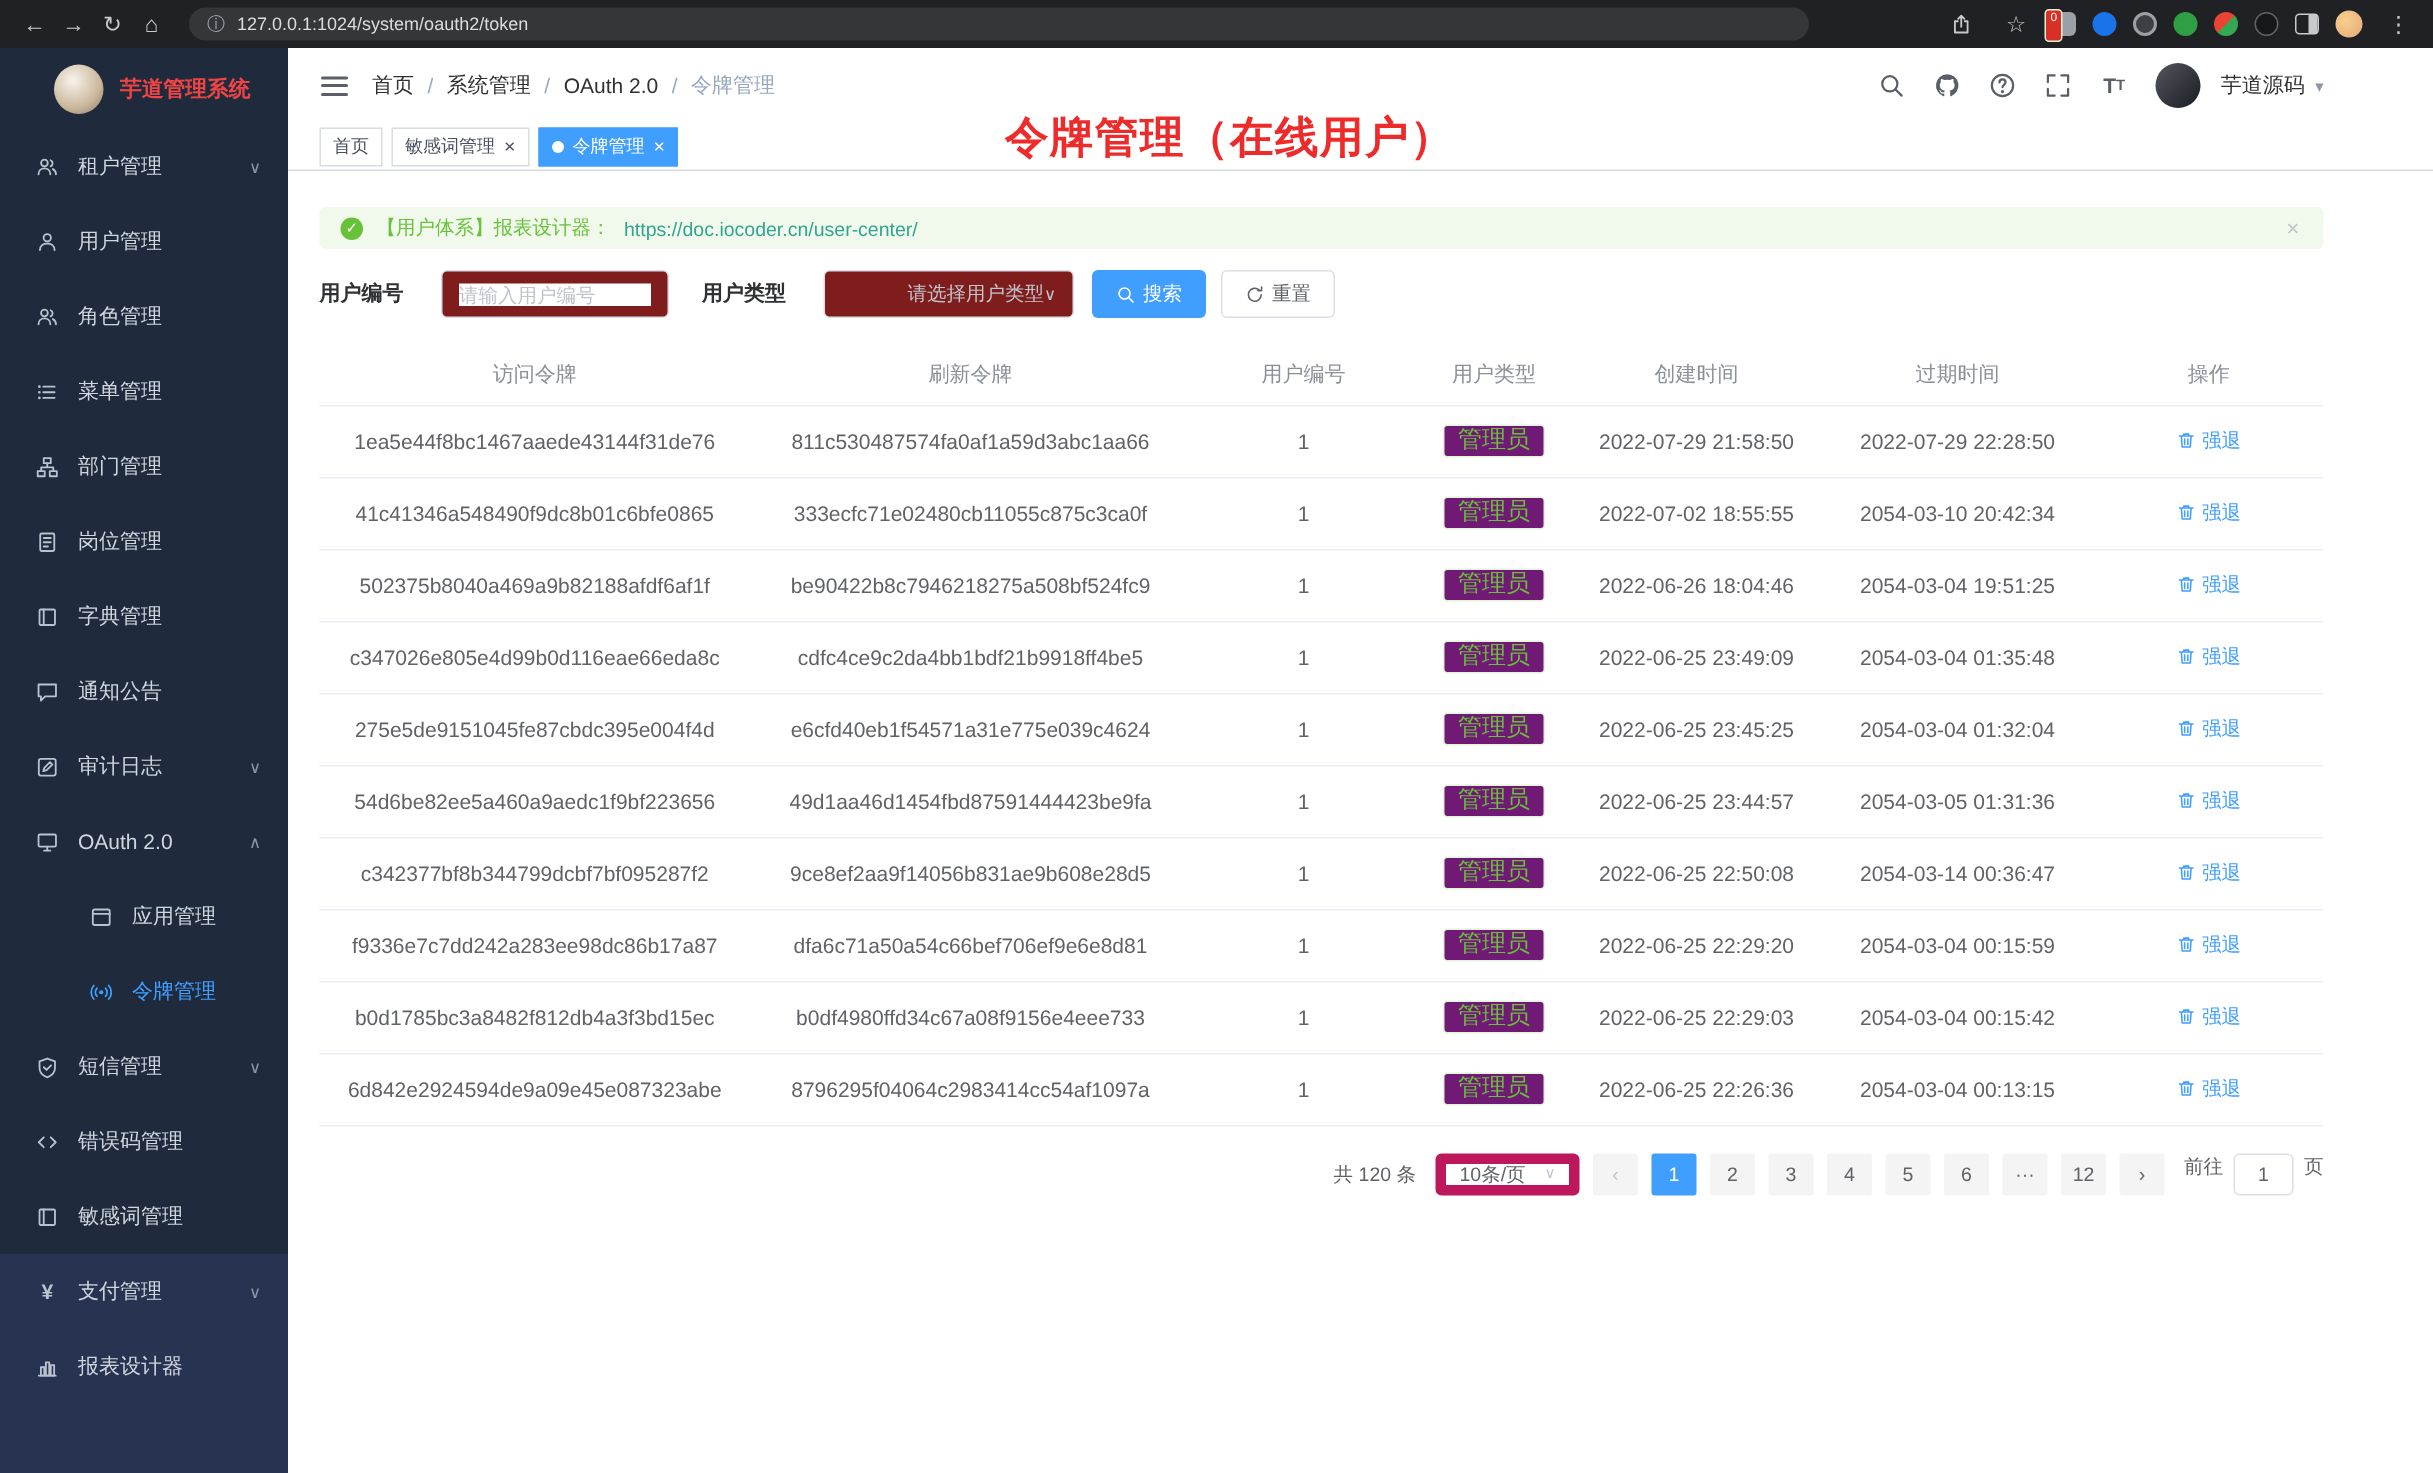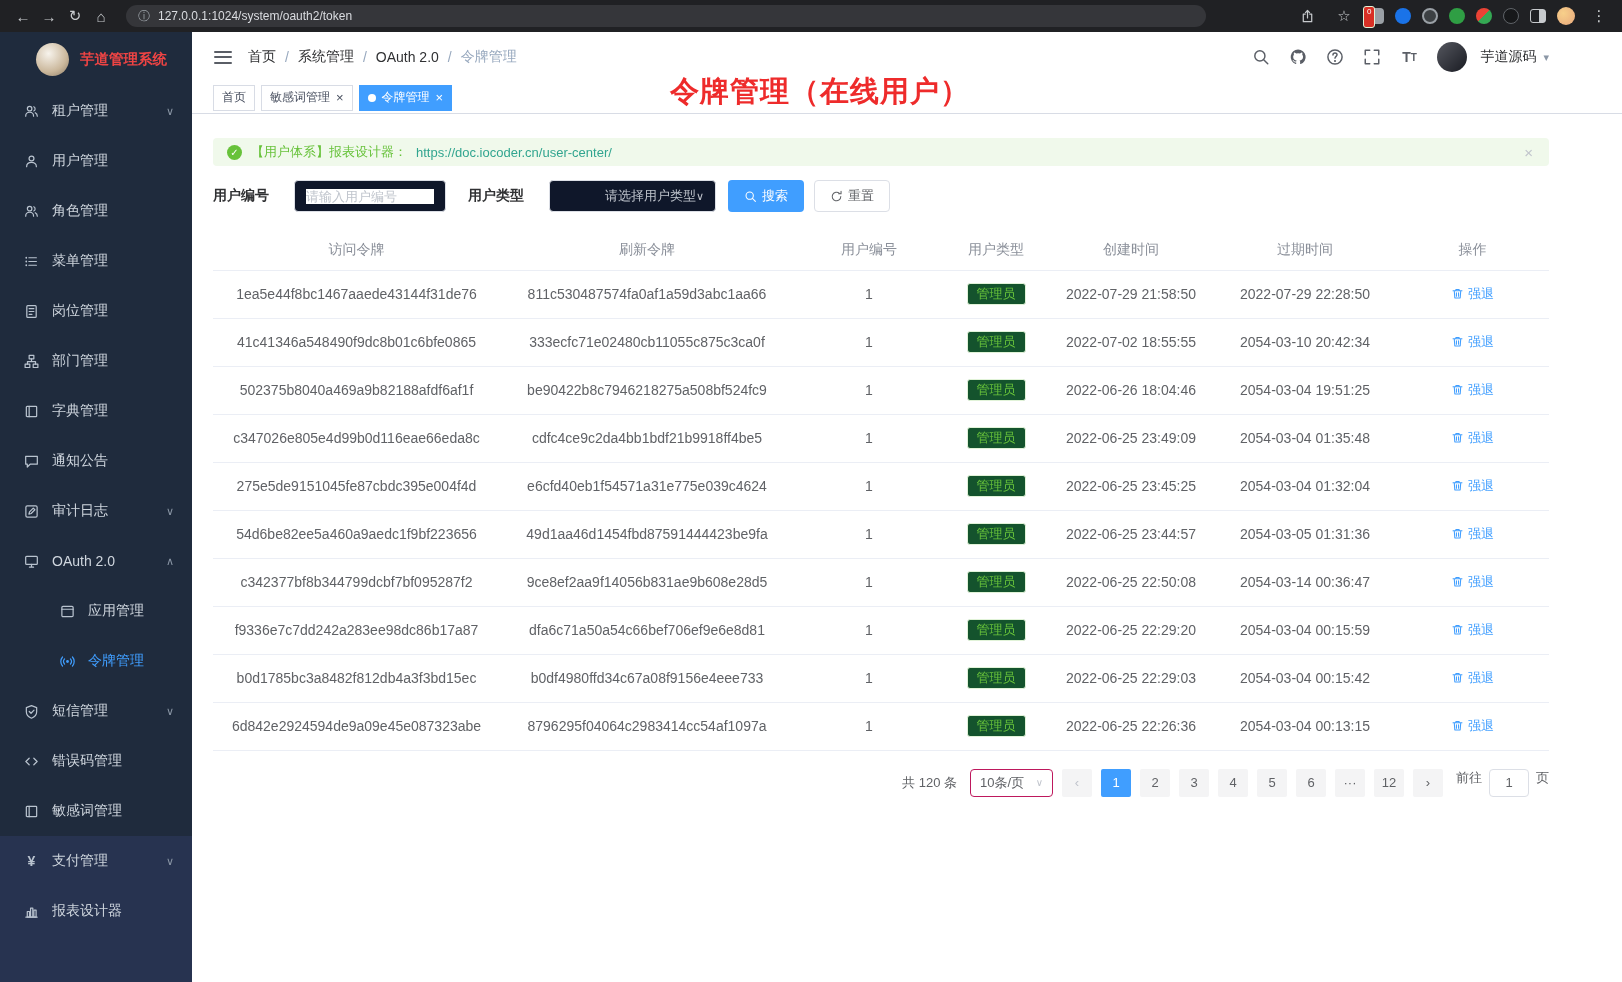--- a/index.html
+++ b/index.html
@@ -66,42 +66,42 @@
 
   
   .content{padding:24px 73px 0 21px;flex:1}
   .alert{height:28px;background:#f0f9eb;border-radius:4px;display:flex;align-items:center;padding:0 14px;gap:9px;font-size:13px;color:#67c23a;position:relative}
   .alert-check{width:15px;height:15px;border-radius:50%;background:#67c23a;color:#fff;font-size:10px;display:flex;align-items:center;justify-content:center;flex-shrink:0}
   .alert-link{color:#31a58f;text-decoration:none;cursor:pointer}
   .alert-close{position:absolute;right:16px;color:#c0c4cc;font-size:15px;cursor:pointer}
 
   .filters{display:flex;align-items:center;margin-top:14px}
   .f-label{font-weight:700;color:#303133;margin-right:25px}
-  .f-input,.f-select{height:32px;border:1px solid #dcdfe6;border-radius:4px;background:#0f172a;font-size:13px;color:#606266;display:flex;align-items:center;padding:0 11px}
+  .f-input,.f-select{height:32px;border:1px solid #dcdfe6;border-radius:4px;background:#7f1d1d;font-size:13px;color:#606266;display:flex;align-items:center;padding:0 11px}
   .f-input{width:152px;margin-right:22px}
   .f-input input{border:none;outline:none;width:100%;font-size:13px;color:#606266;font-family:inherit}
   .f-input input::placeholder{color:#bfc4cc}
   .f-select{width:167px;justify-content:flex-end;margin-right:12px;cursor:pointer}
   .f-select .ph{color:#bfc4cc}
   .f-select .caret{color:#c0c4cc;font-size:11px}
   .btn{height:32px;border-radius:4px;display:inline-flex;align-items:center;gap:5px;font-size:13px;padding:0 15px;cursor:pointer;border:1px solid transparent}
   .btn svg{width:13px;height:13px}
   .btn-primary{background:#409eff;color:#fff;margin-right:10px}
   .btn-plain{background:#fff;border-color:#dcdfe6;color:#606266}
 
   table{width:100%;border-collapse:collapse;table-layout:fixed;margin-top:18px;font-size:14px;color:#606266}
   th{height:40px;font-weight:500;color:#8a8f99;border-bottom:1px solid #ebeef5}
   td{height:48px;text-align:center;border-bottom:1px solid #ebeef5;overflow:hidden;white-space:nowrap}
-  .badge{display:inline-block;padding:0 9px;height:22px;line-height:20px;font-size:13px;color:#67c23a;background:#14532d;border:1px solid #e1f3d8;border-radius:3px}
+  .badge{display:inline-block;padding:0 9px;height:22px;line-height:20px;font-size:16px;color:#67c23a;background:#701a75;border:1px solid #e1f3d8;border-radius:3px}
   .action-link{color:#409eff;display:inline-flex;align-items:center;gap:4px;font-size:13px;cursor:pointer;text-decoration:none}
   .action-link svg{width:13px;height:13px}
 
   .pagination{display:flex;align-items:center;justify-content:flex-end;margin-top:18px;gap:9px;font-size:13px;color:#606266}
   .pg-total{margin-right:4px}
-  .page-size{width:83px;height:28px;border:1px solid #be185d;border-radius:4px;display:flex;align-items:center;justify-content:space-between;padding:0 9px;cursor:pointer}
+  .page-size{width:96px;height:28px;border:7px solid #be185d;border-radius:4px;display:flex;align-items:center;justify-content:space-between;padding:0 9px;cursor:pointer}
   .page-size .caret{color:#c0c4cc;font-size:10px}
   .pg-btn{min-width:30px;height:28px;background:#f4f4f5;border-radius:2px;display:inline-flex;align-items:center;justify-content:center;color:#606266;cursor:pointer;padding:0 4px}
   .pg-btn.active{background:#409eff;color:#fff}
   .pg-prev{color:#c0c4cc}
   .goto{display:flex;align-items:flex-start;gap:7px;margin-left:4px}
   .goto input{width:40px;height:28px;border:1px solid #dcdfe6;border-radius:4px;text-align:center;color:#606266;font-size:13px;outline:none;font-family:inherit}
 </style>
 </head>
 <body>
 
@@ -253,29 +253,29 @@
         <span class="mi-label">角色管理</span>
       </div>
       <div class="menu-item">
         <svg class="ic mi" viewBox="0 0 16 16">
             <use href="#i-list"></use>
           </svg>
         <span class="mi-label">菜单管理</span>
       </div>
       <div class="menu-item">
         <svg class="ic mi" viewBox="0 0 16 16">
+            <use href="#i-tree"></use>
+          </svg>
+        <span class="mi-label">部门管理</span>
+      </div>
+      <div class="menu-item">
+        <svg class="ic mi" viewBox="0 0 16 16">
             <use href="#i-doc"></use>
           </svg>
         <span class="mi-label">岗位管理</span>
-      </div>
-      <div class="menu-item">
-        <svg class="ic mi" viewBox="0 0 16 16">
-            <use href="#i-tree"></use>
-          </svg>
-        <span class="mi-label">部门管理</span>
       </div>
       <div class="menu-item">
         <svg class="ic mi" viewBox="0 0 16 16">
             <use href="#i-book"></use>
           </svg>
         <span class="mi-label">字典管理</span>
       </div>
       <div class="menu-item">
         <svg class="ic mi" viewBox="0 0 16 16">
             <use href="#i-chat"></use>

